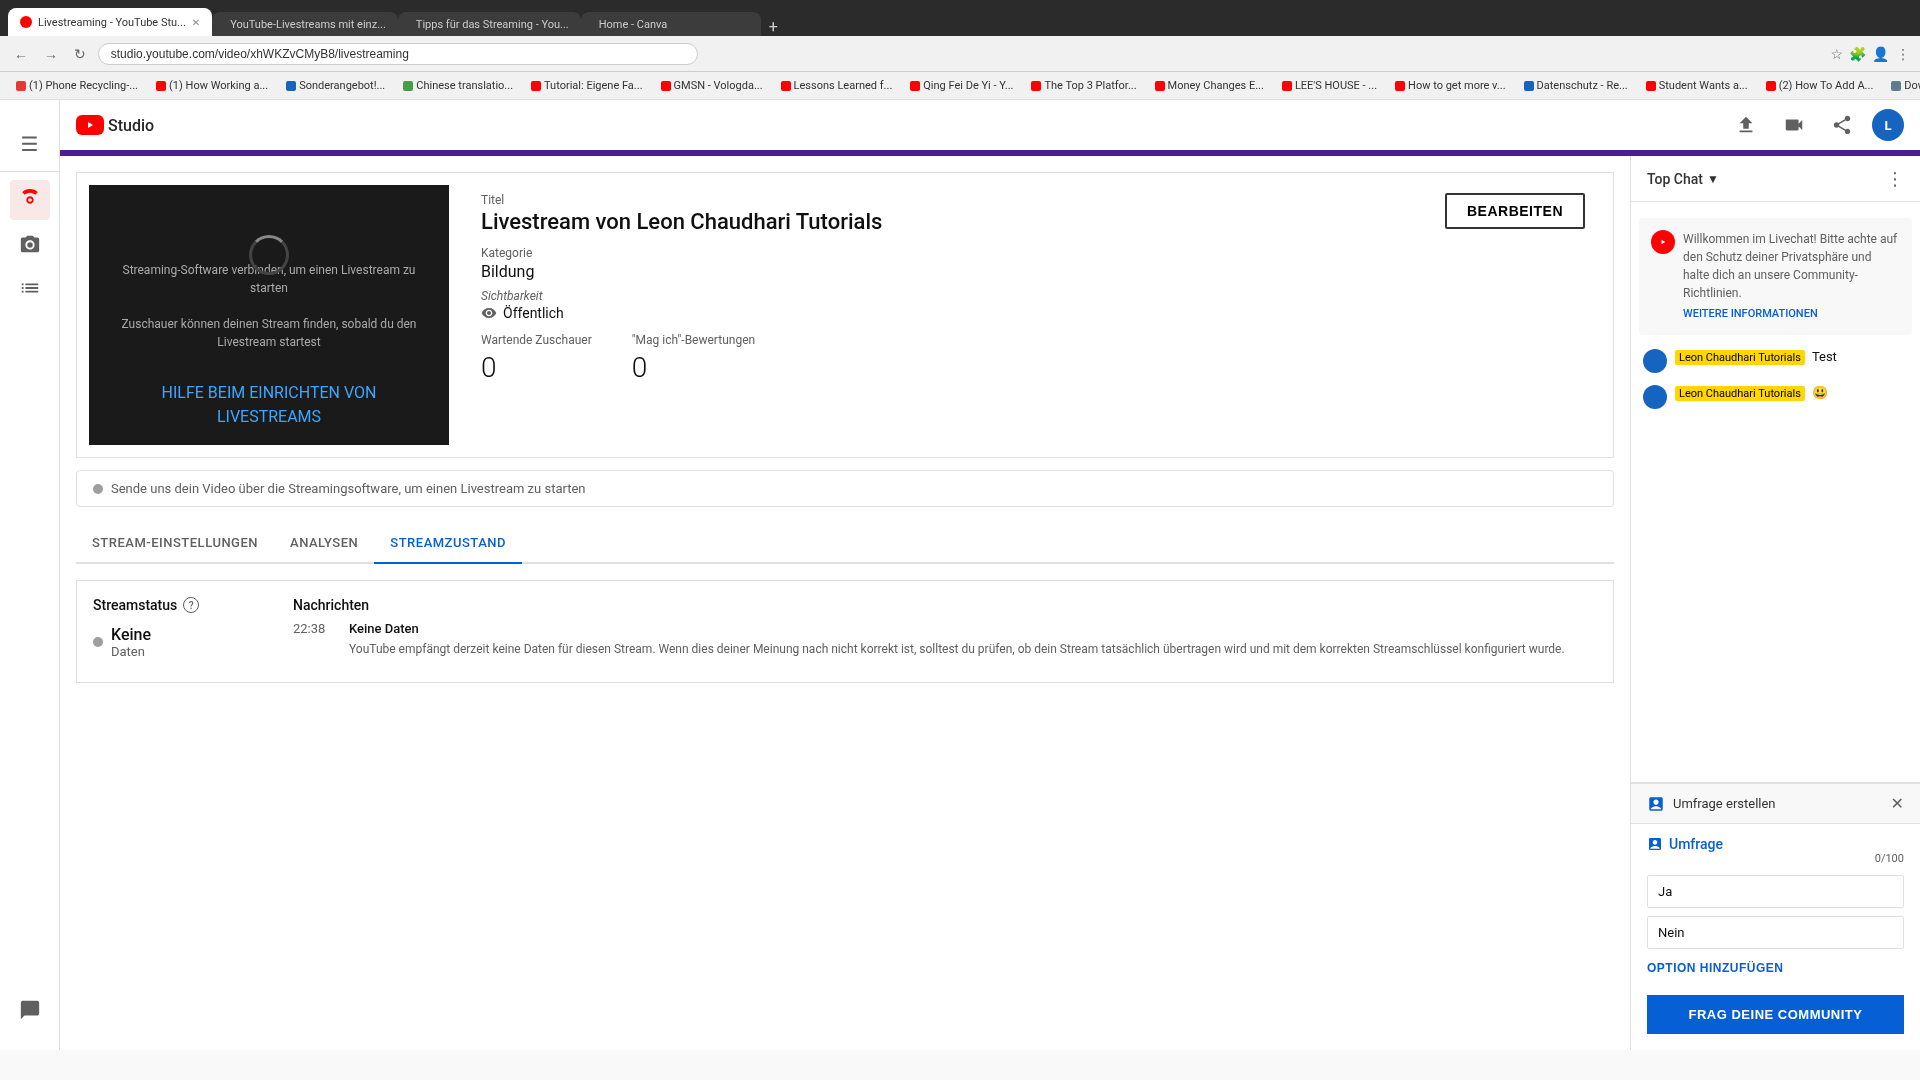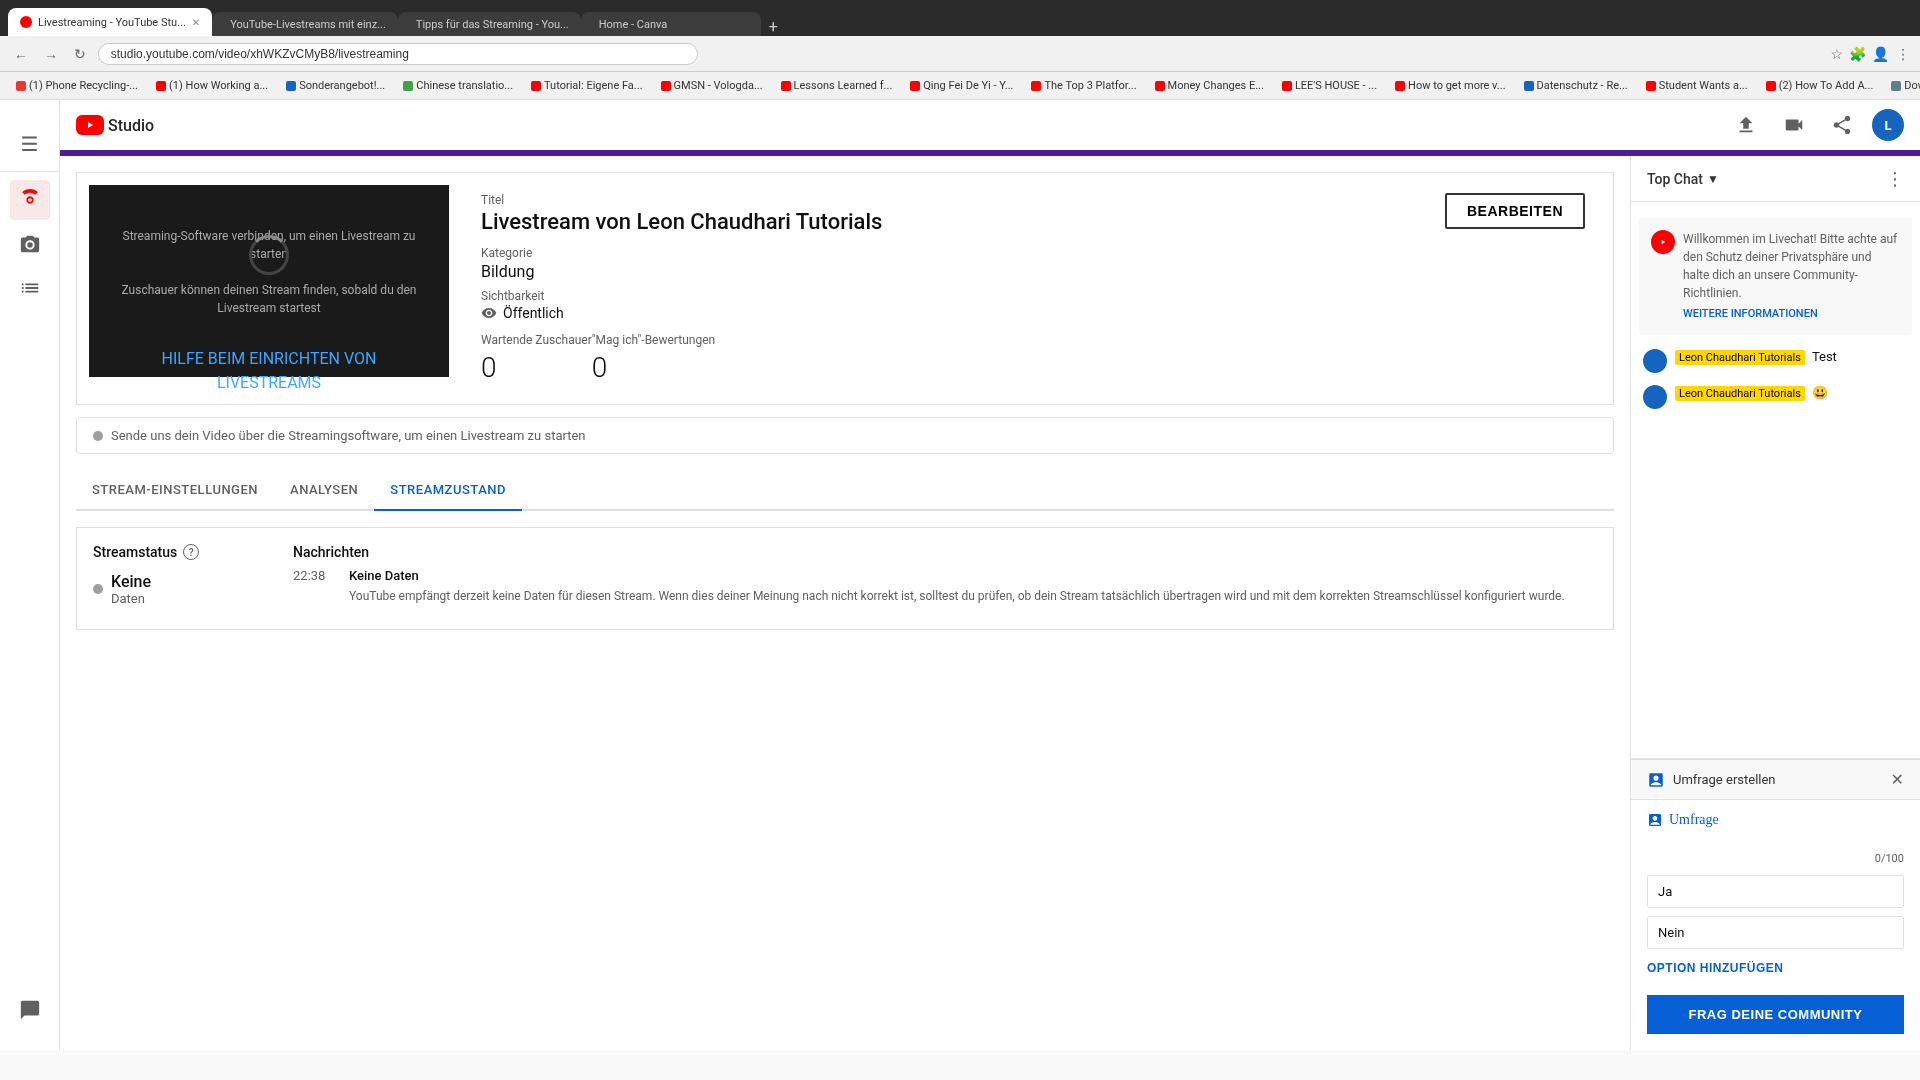--- a/index.html
+++ b/index.html
@@ -33,30 +33,30 @@
     .top-header { background: #fff; height: 56px; display: flex; align-items: center; padding: 0 16px; border-bottom: 6px solid #4c1d95; width: 100%; }
     .yt-logo { display: flex; align-items: center; gap: 4px; }
     .yt-logo-icon { background: #ff0000; border-radius: 6px; width: 28px; height: 20px; display: flex; align-items: center; justify-content: center; color: white; font-size: 12px; }
     .yt-logo-text { font-size: 16px; font-weight: 500; color: #282828; }
     .header-spacer { flex: 1; }
     .header-icons { display: flex; gap: 12px; align-items: center; }
     .header-icon-btn { width: 36px; height: 36px; border-radius: 50%; border: none; background: none; display: flex; align-items: center; justify-content: center; cursor: pointer; color: #606060; font-size: 18px; }
     .avatar { width: 32px; height: 32px; border-radius: 50%; background: #1565c0; color: white; display: flex; align-items: center; justify-content: center; font-size: 13px; font-weight: bold; cursor: pointer; }
     .stream-main { flex: 1; padding: 16px 16px 0 16px; overflow-y: auto; }
     .stream-right { width: 290px; background: #fff; border-left: 1px solid #e0e0e0; display: flex; flex-direction: column; }
-    .video-thumb { width: 360px; height: 192px; background: #1a1a1a; display: flex; flex-direction: column; align-items: center; justify-content: center; flex-shrink: 0; position: relative; }
+    .video-thumb { width: 360px; height: 260px; background: #1a1a1a; display: flex; flex-direction: column; align-items: center; justify-content: center; flex-shrink: 0; position: relative; }
     .loading-spinner { width: 40px; height: 40px; border: 3px solid #444; border-top: 3px solid #888; border-radius: 50%; animation: spin 1s linear infinite; position: absolute; top: 50px; }
     @keyframes spin { to { transform: rotate(360deg); } }
     .video-text { color: #aaa; font-size: 12px; text-align: center; padding: 0 20px; margin-top: 60px; line-height: 1.5; }
     .help-link { color: #3ea6ff; font-size: 16px; text-decoration: none; text-transform: uppercase; margin-top: 12px; display: block; text-align: center; font-weight: 400; }
     .info-label { font-size: 12px; color: #606060; margin-bottom: 2px; }
     .info-title { font-size: 22px; font-weight: 500; color: #0f0f0f; margin-bottom: 12px; }
     .info-category { font-size: 16px; color: #0f0f0f; margin-bottom: 8px; }
     .info-visibility { display: flex; align-items: center; gap: 6px; font-size: 14px; color: #0f0f0f; margin-bottom: 12px; }
-    .info-stats { display: flex; margin-top: 8px; }
+    .info-stats { display: flex; gap: 40px; margin-top: 8px; }
     .stat-block { }
     .stat-label { font-size: 12px; color: #606060; margin-bottom: 4px; }
     .stat-value { font-size: 28px; font-weight: 300; color: #0f0f0f; }
     .edit-btn { border: 2px solid #333; background: none; padding: 8px 20px; font-size: 14px; font-weight: 600; cursor: pointer; letter-spacing: 0.5px; border-radius: 2px; }
 
     
     .status-bar { background: #fff; padding: 10px 16px; border: 1px solid #e0e0e0; border-radius: 4px; display: flex; align-items: center; gap: 8px; margin-bottom: 16px; font-size: 13px; color: #606060; }
     .status-dot { width: 10px; height: 10px; border-radius: 50%; background: #9e9e9e; flex-shrink: 0; }
 
     
@@ -93,21 +93,21 @@
     .chat-message { display: flex; align-items: flex-start; gap: 8px; padding: 6px 12px; }
     .chat-avatar { width: 24px; height: 24px; border-radius: 50%; background: #1565c0; flex-shrink: 0; }
     .chat-msg-content { font-size: 13px; }
     .chat-username { display: inline; background: #ffd600; color: #000; font-size: 11px; font-weight: 400; padding: 1px 4px; border-radius: 2px; margin-right: 4px; }
     .chat-text { font-size: 13px; color: #0f0f0f; }
 
     
     .poll-header { padding: 10px 16px; display: flex; align-items: center; justify-content: space-between; background: #f8f8f8; border-top: 1px solid #e0e0e0; }
     .poll-close { cursor: pointer; font-size: 16px; color: #606060; }
     .poll-body { padding: 12px 16px; border-top: 1px solid #e0e0e0; }
-    .poll-section-title { font-size: 14px; font-weight: 500; color: #065fd4; margin-bottom: 24px; display: flex; align-items: center; gap: 6px; font-family: Liberation Serif, serif; }
+    .poll-section-title { font-size: 14px; font-weight: 500; color: #065fd4; margin-bottom: 0; display: flex; align-items: center; gap: 6px; }
     .poll-question-input { width: 100%; border: 1px solid #065fd4; border-radius: 2px; padding: 8px 10px; font-size: 13px; color: #0f0f0f; outline: none; margin-bottom: 4px; }
     .poll-counter { font-size: 11px; color: #606060; text-align: right; margin-bottom: 10px; }
     .poll-option { border: 1px solid #e0e0e0; border-radius: 2px; padding: 8px 10px; font-size: 13px; color: #0f0f0f; margin-bottom: 8px; display: flex; align-items: center; }
     .add-option-btn { color: #065fd4; font-size: 12px; text-transform: uppercase; font-weight: 600; background: none; border: none; cursor: pointer; padding: 4px 0; letter-spacing: 0.5px; }
     .frag-btn { background: #065fd4; color: white; border: none; padding: 12px; font-size: 13px; font-weight: 600; cursor: pointer; text-transform: uppercase; letter-spacing: 0.5px; width: 100%; margin-top: 4px; }
   </style>
 </head>
 <body>
 
 <div>
@@ -250,21 +250,21 @@
             </div>
           </div>
 
           <div style="flex:1; padding:8px 16px;">
             <div style="display:flex; justify-content:space-between; align-items:flex-start;">
               <div>
                 <div class="info-label">Titel</div>
                 <div class="info-title">Livestream von Leon Chaudhari Tutorials</div>
                 <div class="info-label">Kategorie</div>
                 <div class="info-category">Bildung</div>
-                <div class="info-label" style="margin-top:8px;">Sichtbarkeit</div>
+                <div class="info-label" style="margin-top:8px;font-style:italic;">Sichtbarkeit</div>
                 <div class="info-visibility">
                   <svg width="16" height="16" viewBox="0 0 24 24" fill="#606060">
                       <path d="M12 4.5C7 4.5 2.73 7.61 1 12c1.73 4.39 6 7.5 11 7.5s9.27-3.11 11-7.5c-1.73-4.39-6-7.5-11-7.5zM12 17c-2.76 0-5-2.24-5-5s2.24-5 5-5 5 2.24 5 5-2.24 5-5 5zm0-8c-1.66 0-3 1.34-3 3s1.34 3 3 3 3-1.34 3-3-1.34-3-3-3z"></path>
                     </svg>
                   <span>Öffentlich</span>
                 </div>
                 <div class="info-stats">
                   <div class="stat-block">
                     <div class="stat-label">Wartende Zuschauer</div>
                     <div class="stat-value">0</div>

